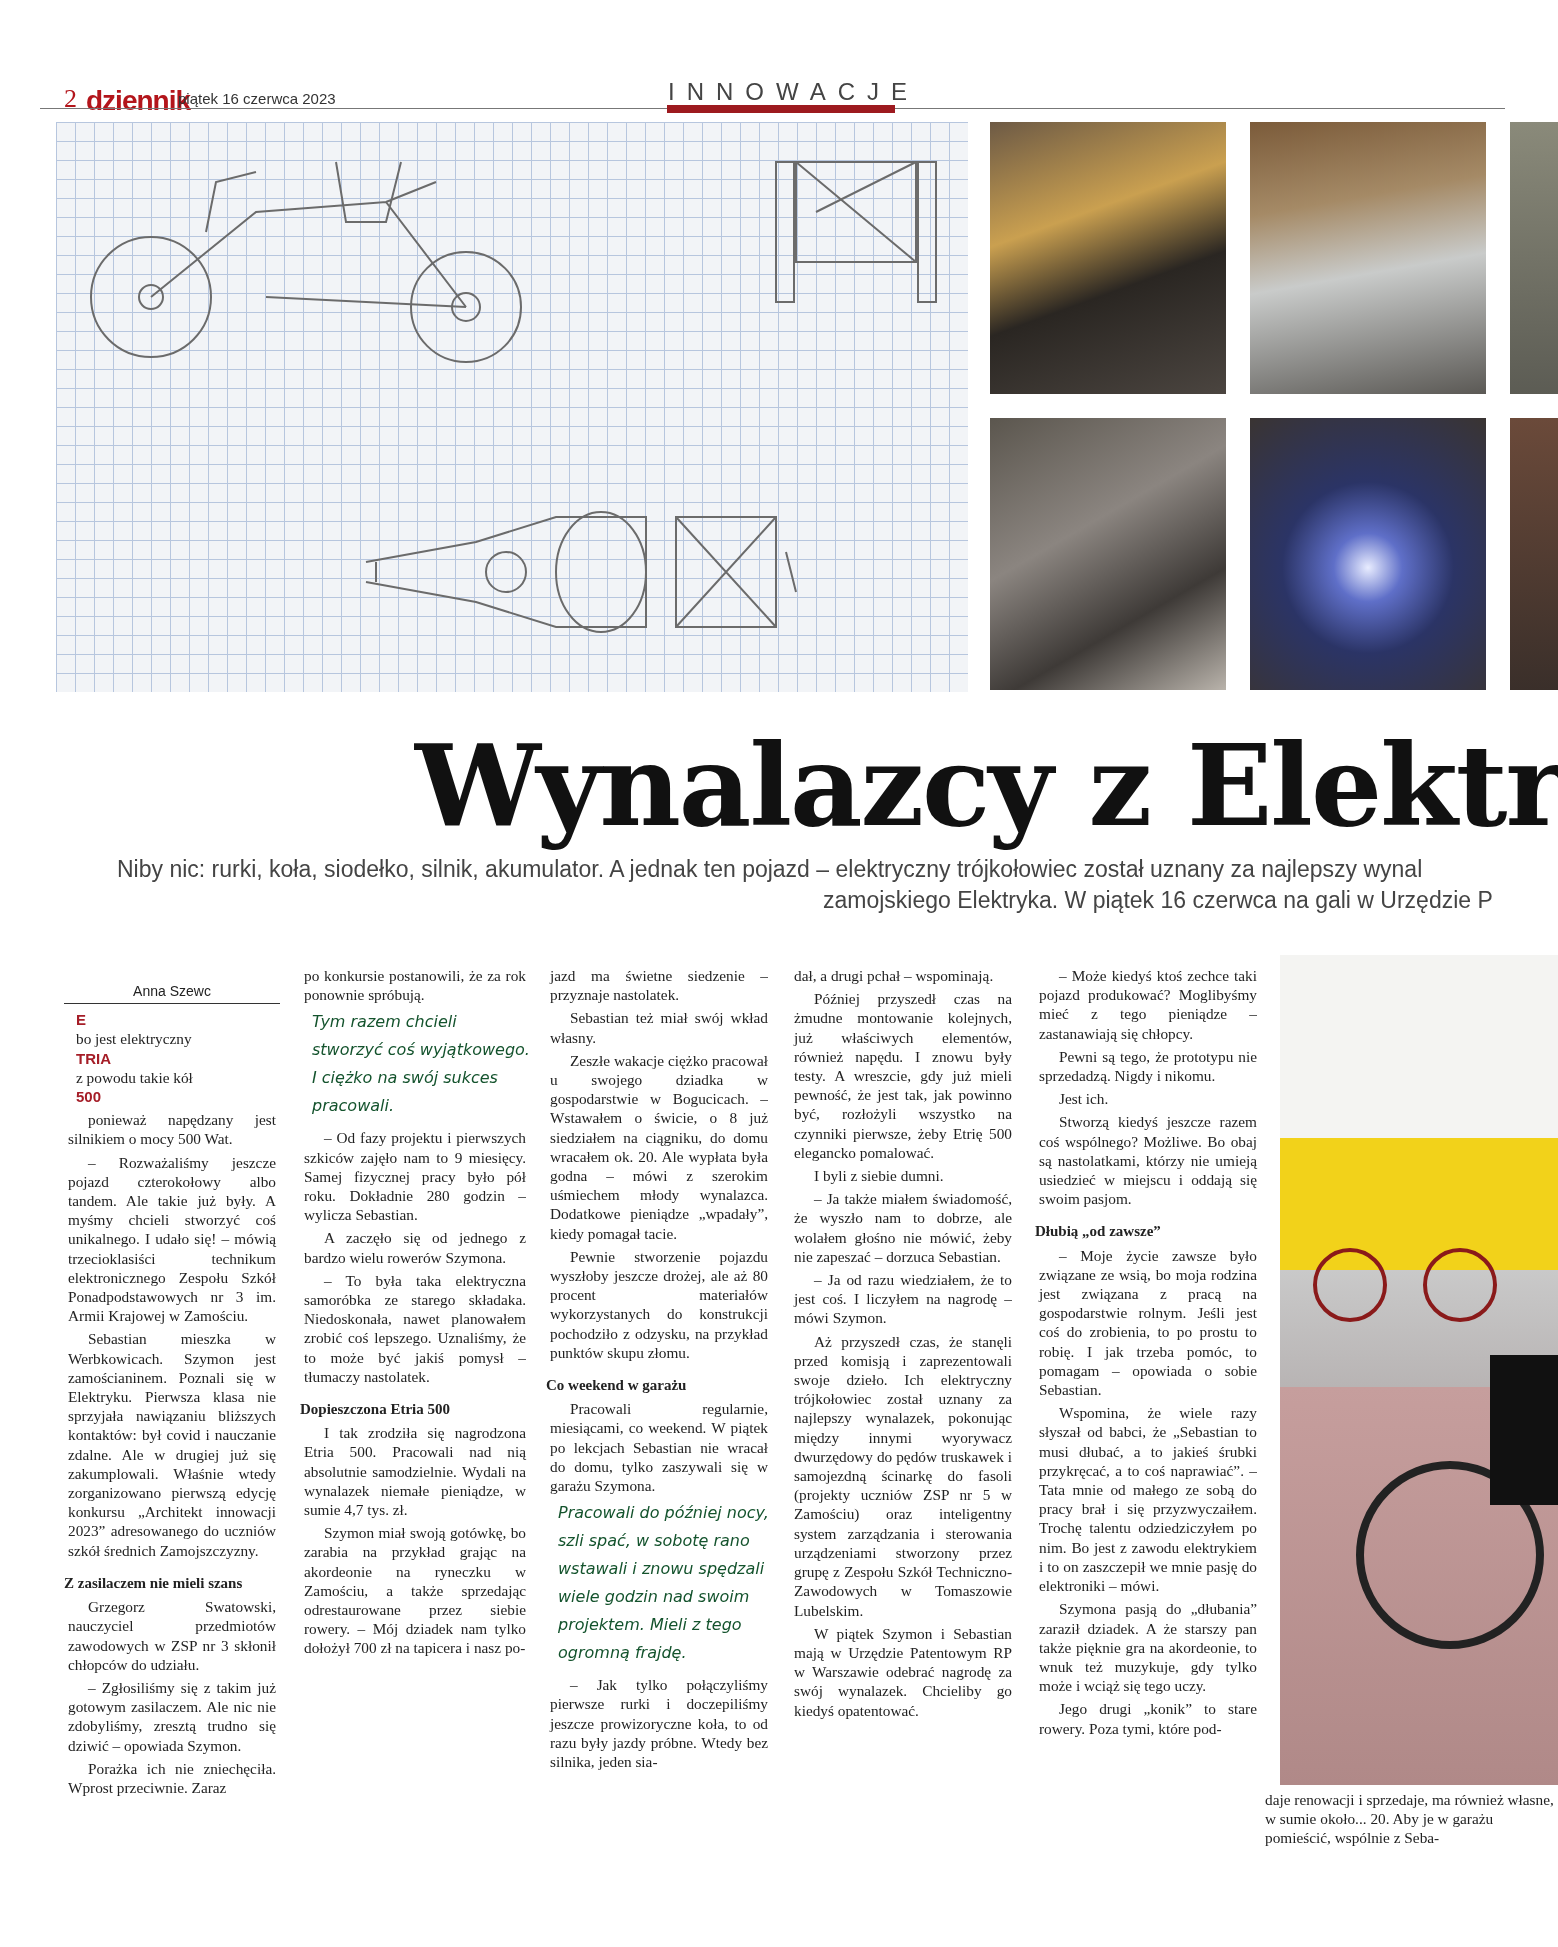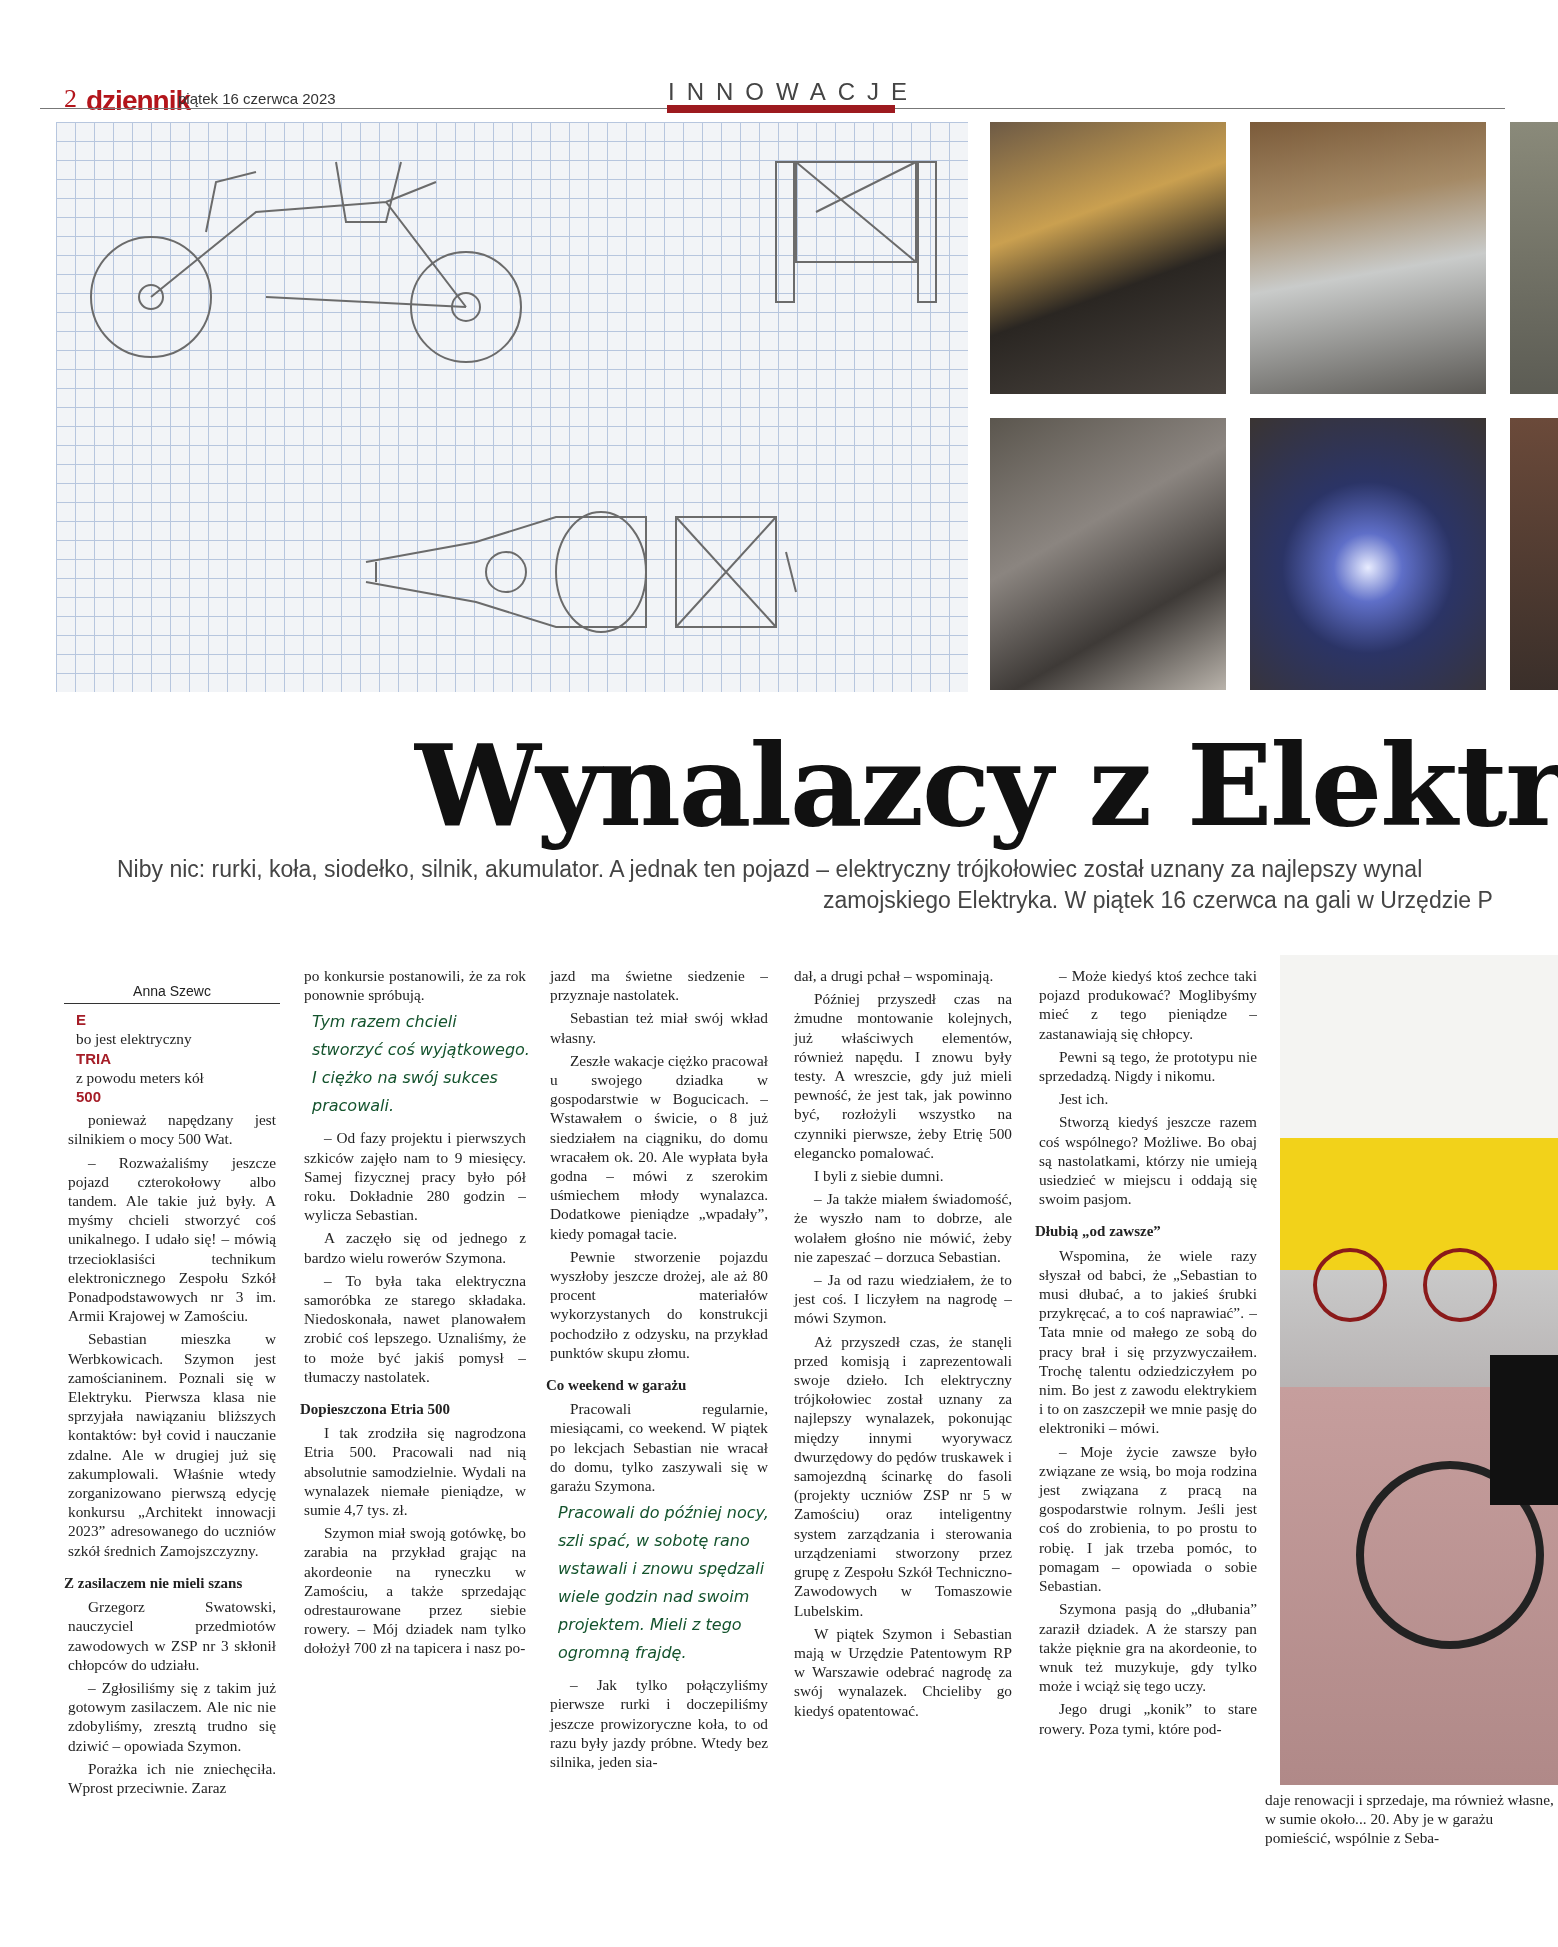--- a/index.html
+++ b/index.html
@@ -89,21 +89,21 @@
 
 <div class="title">Wynalazcy z Elektry</div>
 <div class="lead1">Niby nic: rurki, koła, siodełko, silnik, akumulator. A jednak ten pojazd – elektryczny trójkołowiec został uznany za najlepszy wynal</div>
 <div class="lead2">zamojskiego Elektryka. W piątek 16 czerwca na gali w Urzędzie P</div>
 
 <div class="col" style="left:64px;width:216px;">
   <div class="author">Anna Szewc</div>
   <div class="red-label">E</div>
   <div class="item">bo jest elektryczny</div>
   <div class="red-label">TRIA</div>
-  <div class="item">z powodu meters kół</div>
+  <div class="item">z powodu takie kół</div>
   <div class="red-label">500</div>
   <p>ponieważ napędzany jest silnikiem o mocy 500 Wat.</p>
   <p>– Rozważaliśmy jeszcze pojazd czterokołowy albo tandem. Ale takie już były. A myśmy chcieli stworzyć coś unikalnego. I udało się! – mówią trzecioklasiści technikum elektronicznego Zespołu Szkół Ponadpodstawowych nr 3 im. Armii Krajowej w Zamościu.</p>
   <p>Sebastian mieszka w Werbkowicach. Szymon jest zamościaninem. Poznali się w Elektryku. Pierwsza klasa nie sprzyjała nawiązaniu bliższych kontaktów: był covid i nauczanie zdalne. Ale w drugiej już się zakumplowali. Właśnie wtedy zorganizowano pierwszą edycję konkursu „Architekt innowacji 2023” adresowanego do uczniów szkół średnich Zamojszczyzny.</p>
   <h4>Z zasilaczem nie mieli szans</h4>
   <p>Grzegorz Swatowski, nauczyciel przedmiotów zawodowych w ZSP nr 3 skłonił chłopców do udziału.</p>
   <p>– Zgłosiliśmy się z takim już gotowym zasilaczem. Ale nic nie zdobyliśmy, zresztą trudno się dziwić – opowiada Szymon.</p>
   <p>Porażka ich nie zniechęciła. Wprost przeciwnie. Zaraz</p>
 </div>
 
@@ -138,19 +138,19 @@
   <p>Aż przyszedł czas, że stanęli przed komisją i zaprezentowali swoje dzieło. Ich elektryczny trójkołowiec został uznany za najlepszy wynalazek, pokonując między innymi wyorywacz dwurzędowy do pędów truskawek i samojezdną ścinarkę do fasoli (projekty uczniów ZSP nr 5 w Zamościu) oraz inteligentny system zarządzania i sterowania urządzeniami stworzony przez grupę z Zespołu Szkół Techniczno-Zawodowych w Tomaszowie Lubelskim.</p>
   <p>W piątek Szymon i Sebastian mają w Urzędzie Patentowym RP w Warszawie odebrać nagrodę za swój wynalazek. Chcieliby go kiedyś opatentować.</p>
 </div>
 
 <div class="col" style="left:1035px;width:226px;">
   <p>– Może kiedyś ktoś zechce taki pojazd produkować? Moglibyśmy mieć z tego pieniądze – zastanawiają się chłopcy.</p>
   <p>Pewni są tego, że prototypu nie sprzedadzą. Nigdy i nikomu.</p>
   <p>Jest ich.</p>
   <p>Stworzą kiedyś jeszcze razem coś wspólnego? Możliwe. Bo obaj są nastolatkami, którzy nie umieją usiedzieć w miejscu i oddają się swoim pasjom.</p>
   <h4>Dłubią „od zawsze”</h4>
+  <p>– Moje życie zawsze było związane ze wsią, bo moja rodzina jest związana z pracą na gospodarstwie rolnym. Jeśli jest coś do zrobienia, to po prostu to robię. I jak trzeba pomóc, to pomagam – opowiada o sobie Sebastian.</p>
   <p>Wspomina, że wiele razy słyszał od babci, że „Sebastian to musi dłubać, a to jakieś śrubki przykręcać, a to coś naprawiać”. – Tata mnie od małego ze sobą do pracy brał i się przyzwyczaiłem. Trochę talentu odziedziczyłem po nim. Bo jest z zawodu elektrykiem i to on zaszczepił we mnie pasję do elektroniki – mówi.</p>
-  <p>– Moje życie zawsze było związane ze wsią, bo moja rodzina jest związana z pracą na gospodarstwie rolnym. Jeśli jest coś do zrobienia, to po prostu to robię. I jak trzeba pomóc, to pomagam – opowiada o sobie Sebastian.</p>
   <p>Szymona pasją do „dłubania” zaraził dziadek. A że starszy pan także pięknie gra na akordeonie, to wnuk też muzykuje, gdy tylko może i wciąż się tego uczy.</p>
   <p>Jego drugi „konik” to stare rowery. Poza tymi, które pod-</p>
 </div>
 
 <div class="cap">daje renowacji i sprzedaje, ma również własne, w sumie około... 20. Aby je w garażu pomieścić, wspólnie z Seba-</div>
 
 </body></html>

